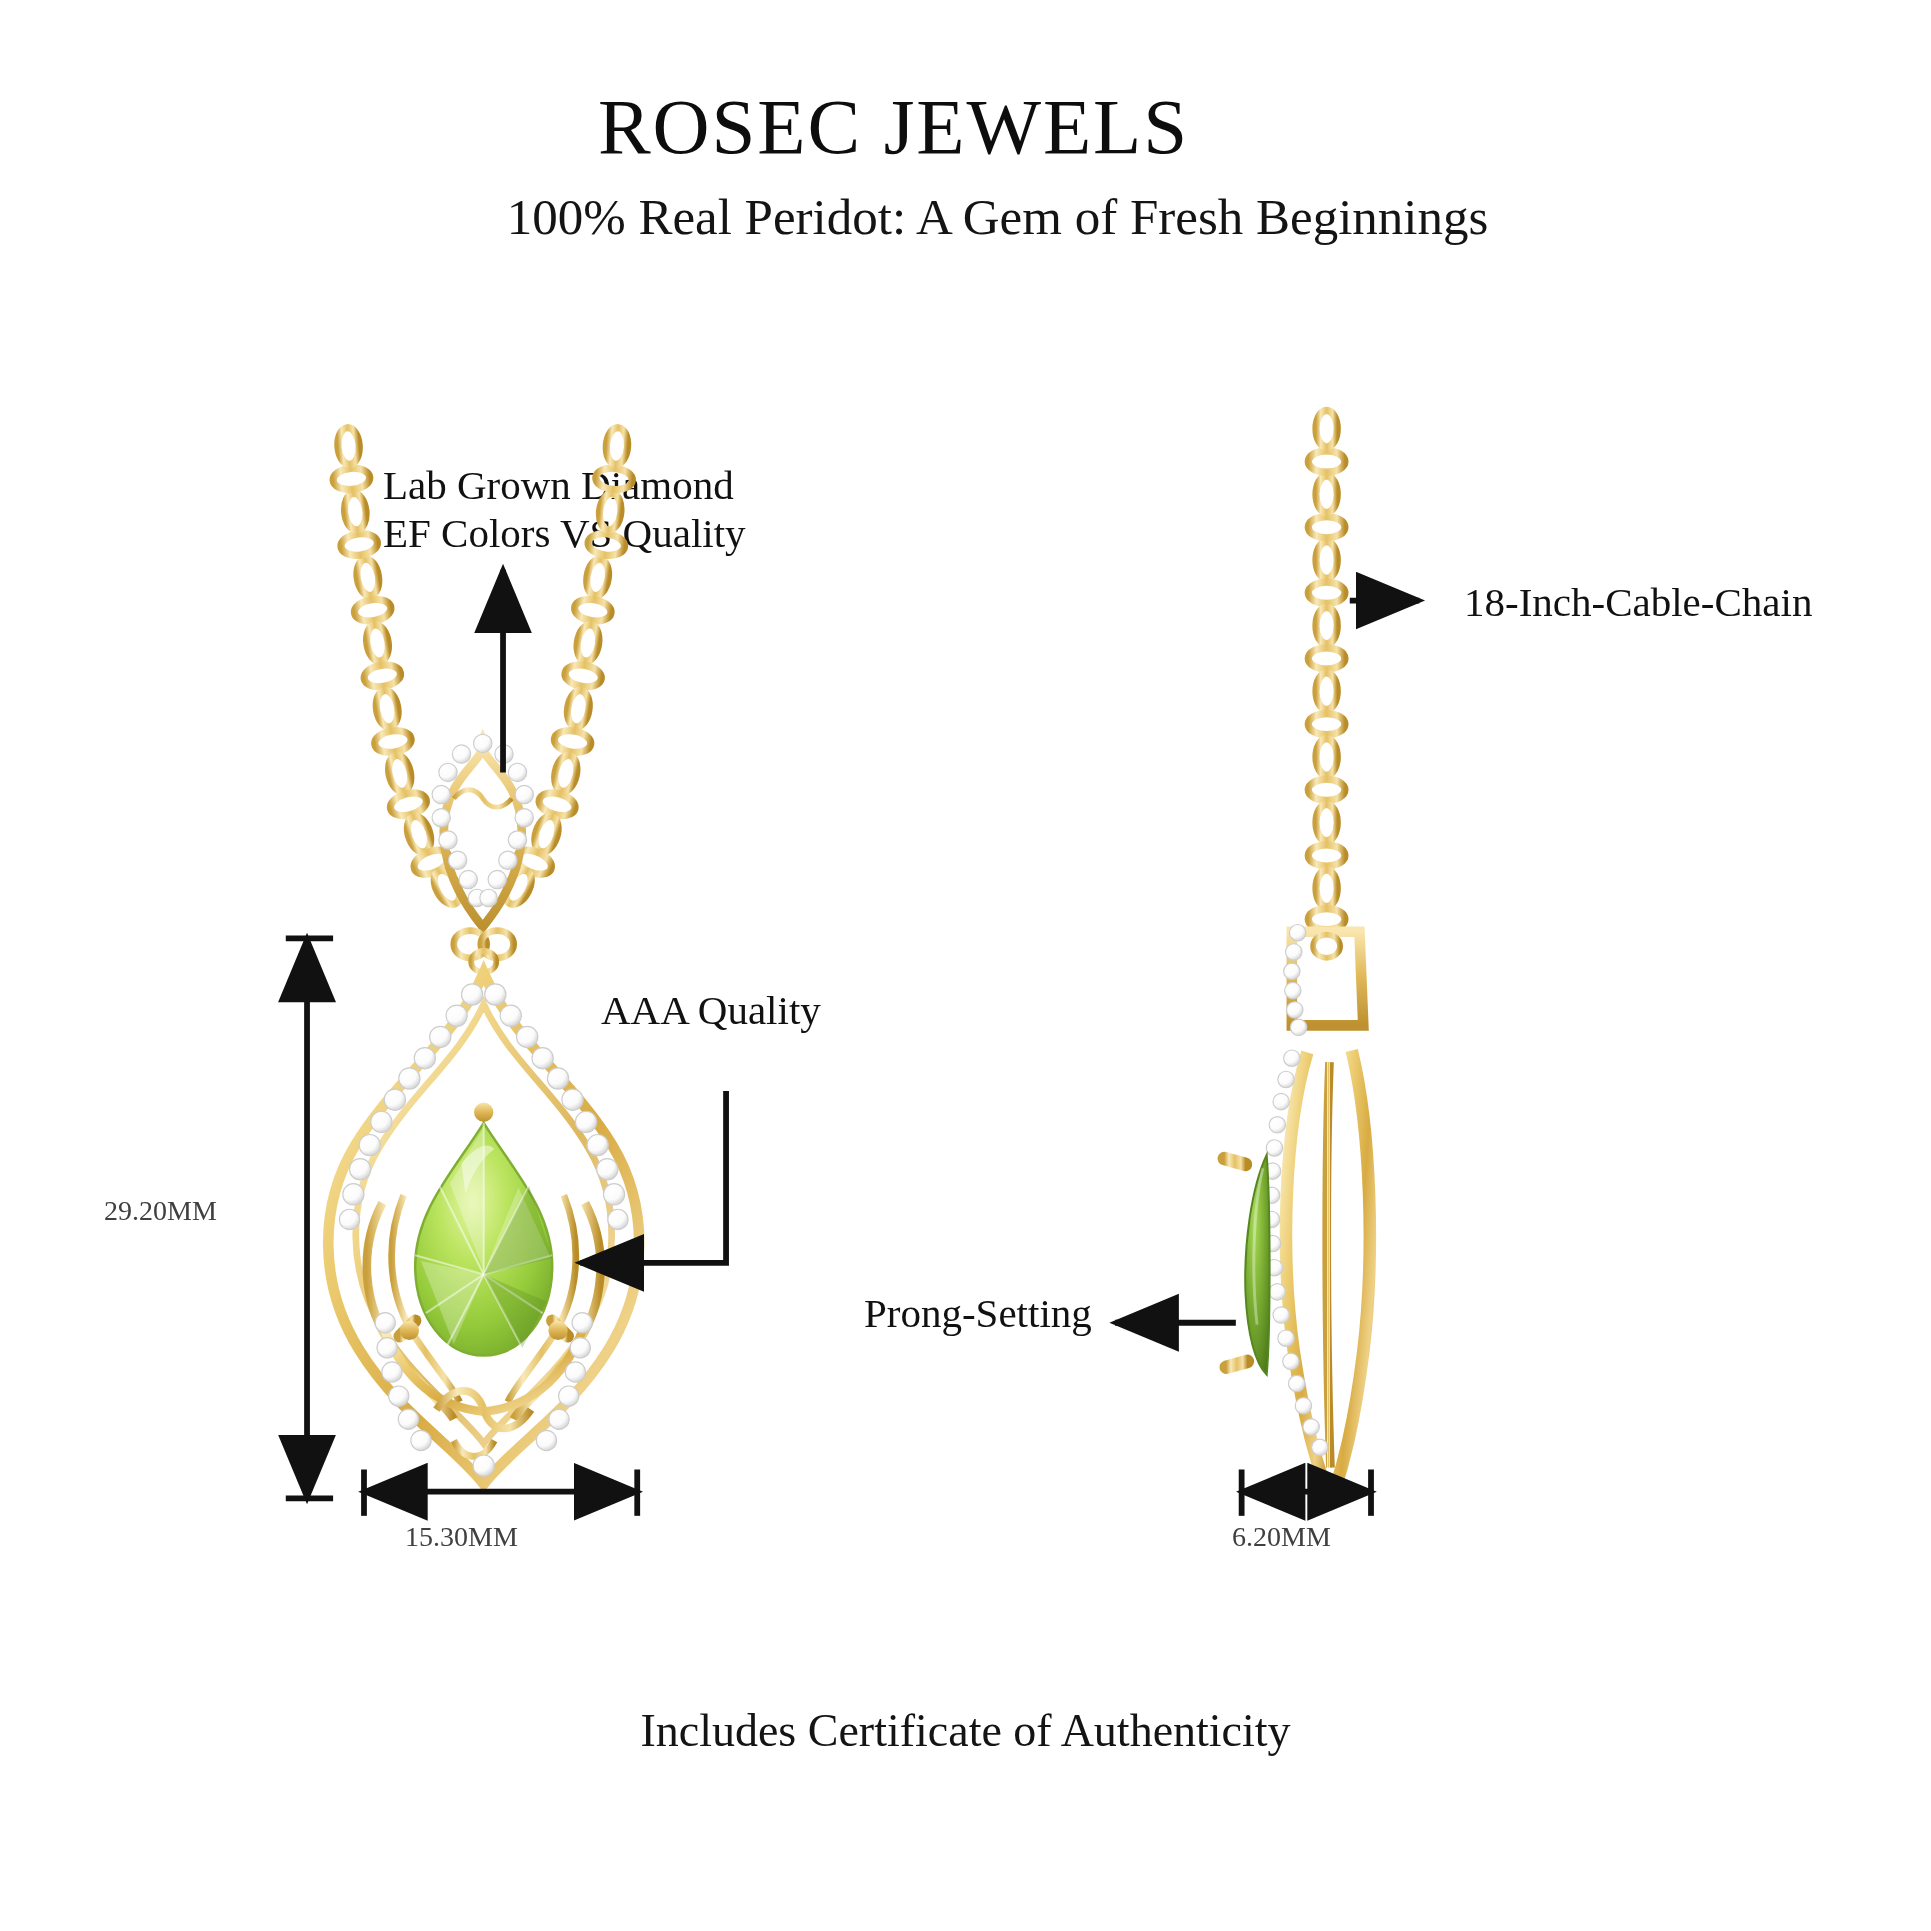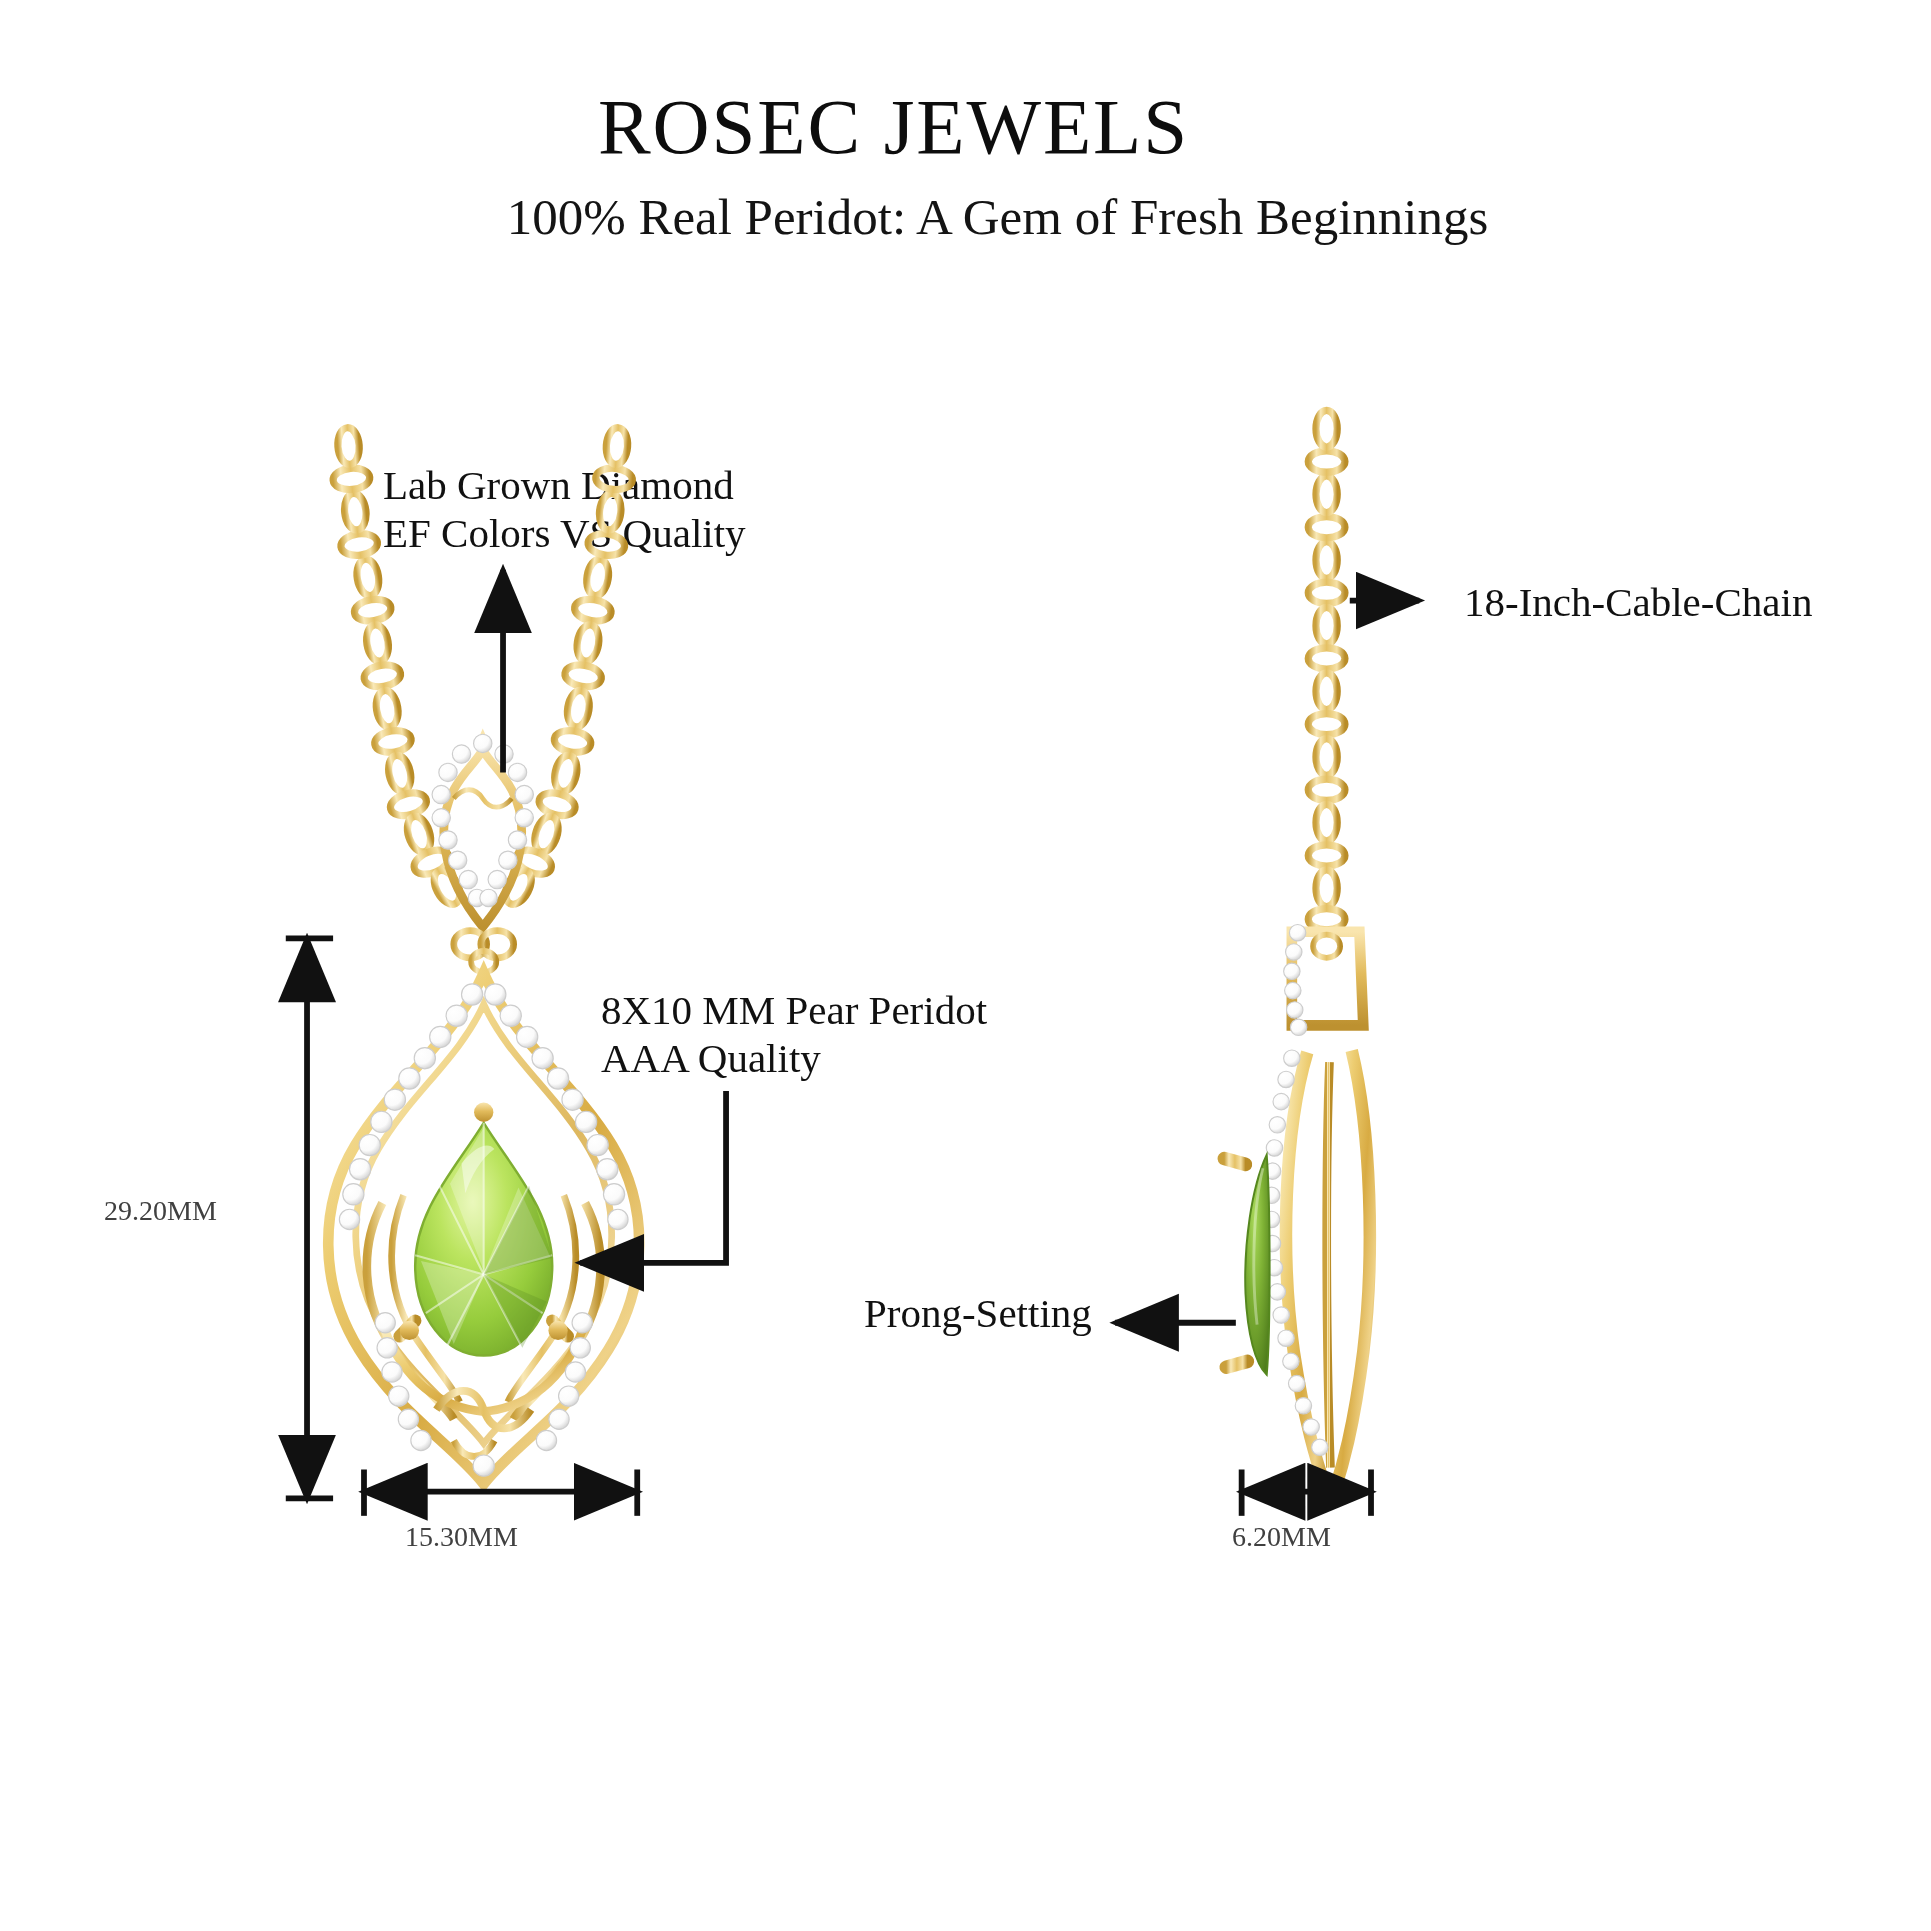--- a/index.html
+++ b/index.html
@@ -68,28 +68,28 @@
   
   svg.layer{position:absolute;left:0;top:0;width:1931px;height:1931px;overflow:visible;}
 </style>
 </head>
 <body>
 
 <div class="stage">
 
   <div class="brand-title">ROSEC JEWELS</div>
   <div class="tagline">100% Real Peridot: A Gem of Fresh Beginnings</div>
+  <div class="footer-note">Includes Certificate of Authenticity</div>
 
   <div class="callout" id="label-diamond">
     <div>Lab Grown Diamond</div>
     <div>EF Colors VS Quality</div>
   </div>
 
   <div class="callout" id="label-peridot">
-    <div>8X10 MM Pear Peridot</div>
     <div>AAA Quality</div>
   </div>
 
   <div class="callout" id="label-chain">
     <div>18-Inch-Cable-Chain</div>
   </div>
 
   <div class="callout" id="label-prong">
     <div>Prong-Setting</div>
   </div>

